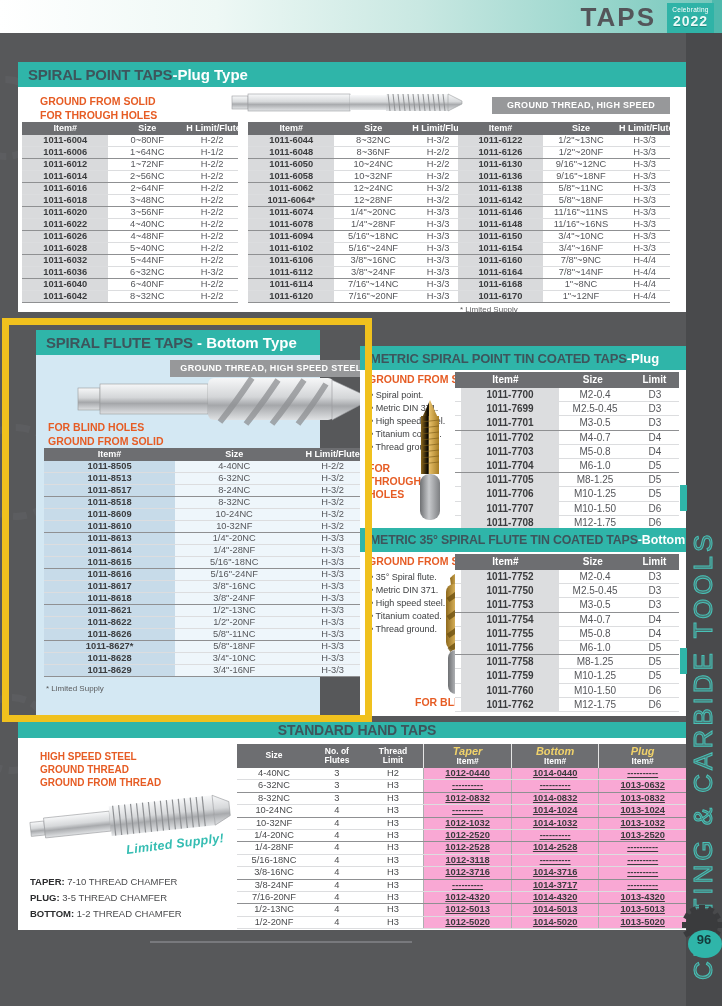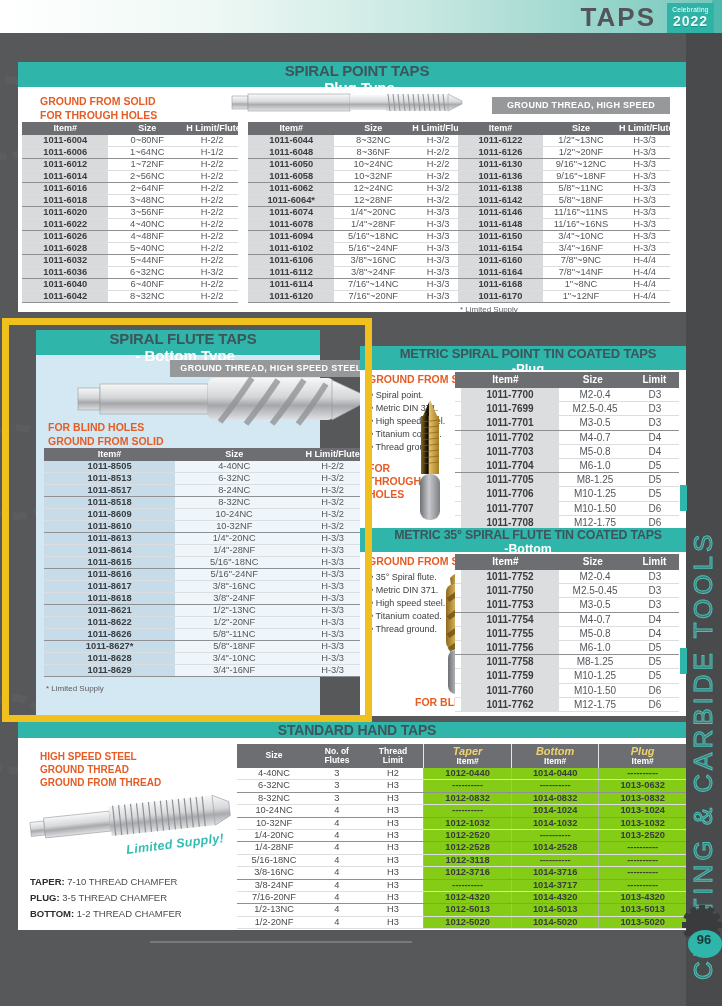--- a/index.html
+++ b/index.html
@@ -16,21 +16,21 @@
   .sidebar{left:686px;top:33px;width:36px;height:973px;background:#494a4c;z-index:3;}
   .side-text{right:3px;top:392px;height:588px;writing-mode:vertical-rl;transform:rotate(180deg);font-size:26px;letter-spacing:4px;color:rgba(72,194,183,.35);-webkit-text-stroke:1px #48c2b7;z-index:4;white-space:nowrap;}
   .side-tab{width:7px;height:26px;background:#2fb5a9;z-index:5;}
   .page-badge{left:682px;top:903px;width:40px;height:60px;z-index:7;}
   .page-num{left:8px;top:29px;width:28px;text-align:center;font-size:13px;font-weight:700;color:#143a3a;z-index:8;}
   
   .gear{border:7px dashed #6a6b6e;border-radius:50%;opacity:.30;z-index:1;}
   .bottom-line{left:150px;top:941px;width:262px;height:2px;background:#94959а;background:#94959a;opacity:.55;z-index:2;}
   
   .panel{background:#ffffff;z-index:2;}
-  .sec-head{left:0;top:0;right:0;height:25px;background:#2fb5a9;display:flex;align-items:center;padding-left:10px;box-sizing:border-box;flex-direction:column;}
+  .sec-head{left:0;top:0;right:0;height:25px;background:#2fb5a9;display:flex;align-items:center;padding-left:10px;box-sizing:border-box;}
   .sec-title{font-size:15px;font-weight:700;color:#3d555c;letter-spacing:-.2px;white-space:pre;}
   .sec-sub{font-size:15px;font-weight:700;color:#ffffff;white-space:pre;}
   .orange{color:#e65c24;font-weight:700;}
   .graybadge{background:#97989a;color:#fff;font-weight:700;font-size:9px;line-height:17px;text-align:center;letter-spacing:.3px;}
   .footnote{font-size:8px;color:#5a5b5d;}
   
   .ttable{display:flex;flex-direction:column;}
   .thead{display:flex;background:#6d6e71;color:#fff;font-weight:700;}
   .trow{display:flex;background:#fff;border-bottom:1px solid #dcdddf;box-sizing:border-box;}
   .trow.gend{border-bottom:1px solid #8f9092;}
@@ -51,21 +51,21 @@
   .tm .c0{width:45%;}
   .tm .c1{width:33%;}
   .tm .c2{width:22%;}
   .tm .trow .c0{background:#dcdddf;font-weight:700;color:#3b3c3e;}
   
   .t6 .trow{height:12.4px;line-height:11.8px;font-size:9.3px;color:#4a4b4d;}
   .t6 .c0{width:16.5%;}
   .t6 .c1{width:11.5%;}
   .t6 .c2{width:13.5%;}
   .t6 .c3,.t6 .c4,.t6 .c5{width:19.5%;border-left:1px solid #aeafb1;box-sizing:border-box;}
-  .t6 .trow .icell{background:#84cc16;font-weight:700;color:#3a3b3d;}
+  .t6 .trow .icell{background:#f9a8d4;font-weight:700;color:#3a3b3d;text-decoration:underline;}
   .th6{height:24px;background:#6d6e71;display:flex;}
   .th6 .hc{display:flex;flex-direction:column;justify-content:center;align-items:center;color:#fff;font-size:8.5px;font-weight:700;box-sizing:border-box;line-height:9.5px;}
   .th6 .hc.b{border-left:1px solid #e5e5e5;}
   .gold{color:#f0d26a;font-style:italic;font-size:11px;font-weight:700;line-height:11px;}
   
   .bullet{font-size:9px;color:#3f4042;line-height:13px;white-space:nowrap;}
   .bullet::before{content:"•  ";color:#3f4042;}
   
   .hframe{left:2px;top:318px;width:356px;height:390px;border:7px solid #f0c11e;z-index:5;pointer-events:none;}
   .limited-script{color:#35bdb2;font-weight:700;font-style:italic;font-size:12.5px;transform:rotate(-7deg);letter-spacing:.3px;}
@@ -704,21 +704,21 @@
       </div>
       <div class="trow">
         <span class="tc c0">1011-7762</span>
         <span class="tc c1">M12-1.75</span>
         <span class="tc c2">D6</span>
       </div>
     </div>
 </div>
 
 <div class="abs panel" style="left:18px;top:722px;width:668px;height:208px;">
-  <div class="abs sec-head" style="height:16px;">
+  <div class="abs sec-head" style="height:16px;justify-content:center;">
     <span class="sec-title" style="font-size:14px;">STANDARD HAND TAPS</span>
   </div>
   <div class="abs orange" style="left:14px;top:28px;font-size:10px;line-height:13px;margin-left:8px;">
     <div>HIGH SPEED STEEL</div>
     <div>GROUND THREAD</div>
     <div>GROUND FROM THREAD</div>
   </div>
   <svg class="abs" style="left:8px;top:66px;transform:rotate(-6deg);" width="208" height="60" viewBox="0 0 208 60">
     <defs>
       <linearGradient id="sgE" x1="0" y1="0" x2="0" y2="1">

